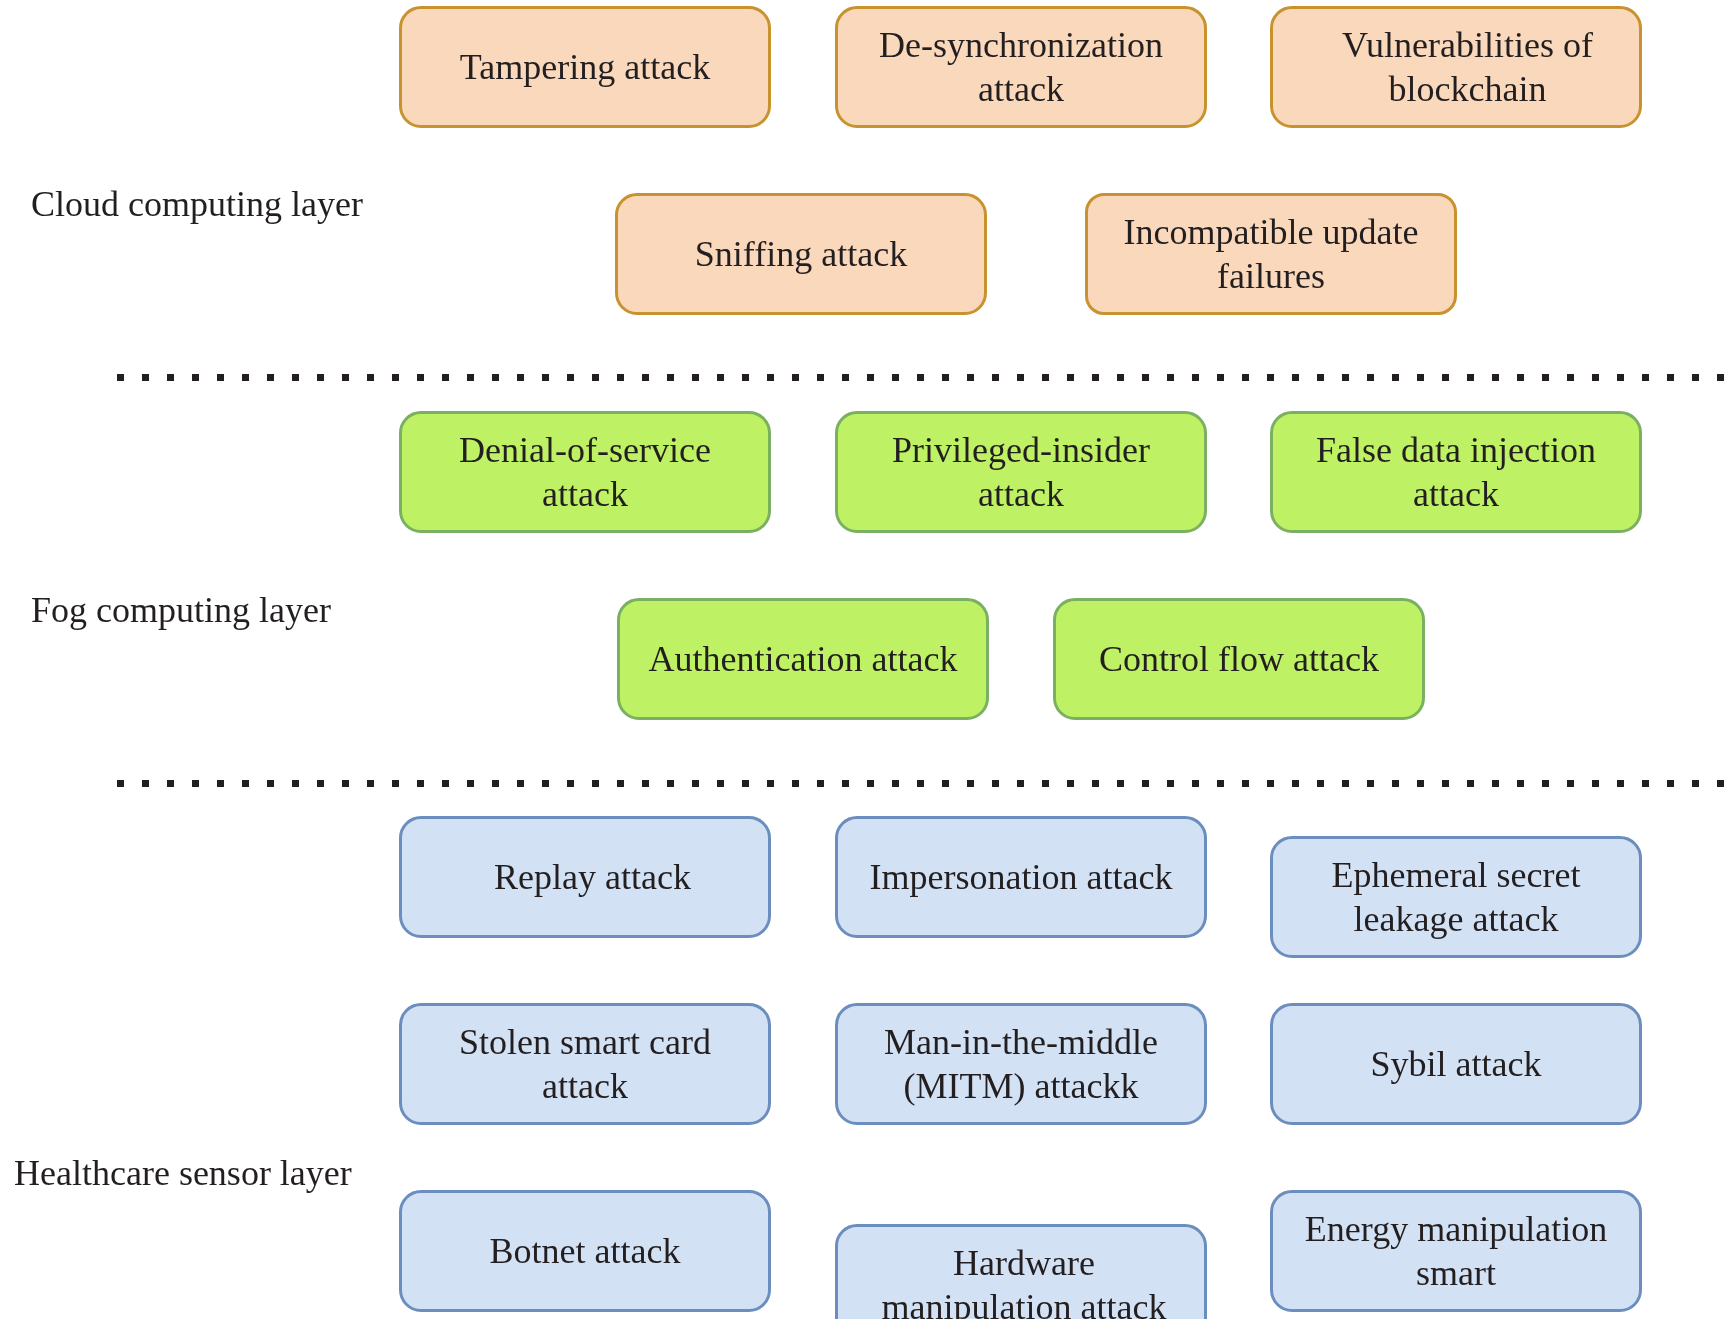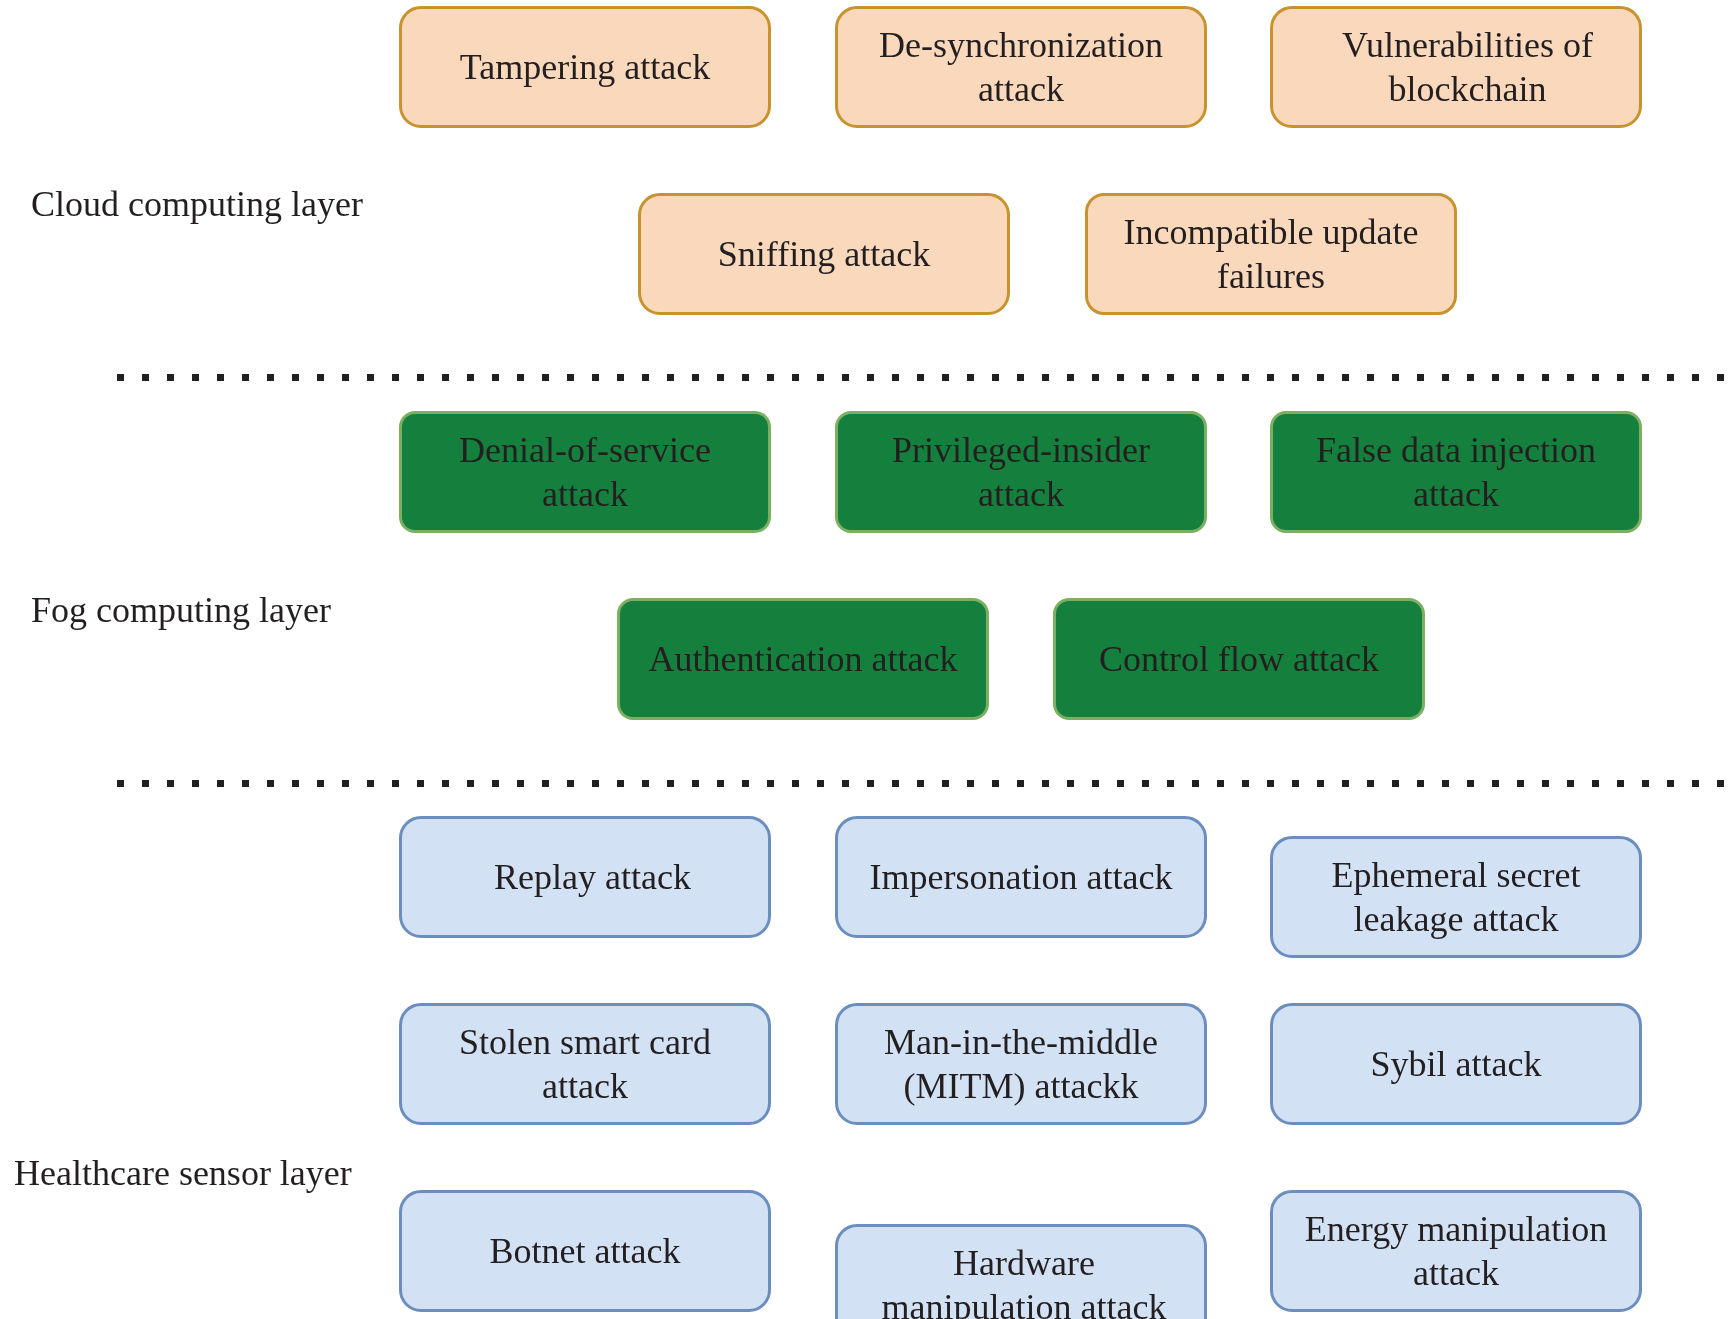--- a/index.html
+++ b/index.html
@@ -5,21 +5,21 @@
   html, body { margin: 0; padding: 0; background: #ffffff; }
   body { width: 1732px; height: 1319px; position: relative; overflow: hidden;
          font-family: "Liberation Serif", "DejaVu Serif", serif; color: #231f20; }
   .layer-label { position: absolute; font-size: 36px; white-space: nowrap; line-height: 1; }
   .box { position: absolute; width: 372px; height: 122px; box-sizing: border-box;
          border-radius: 22px; border: 3px solid; display: flex; align-items: center;
          justify-content: center; text-align: center; font-size: 36px; line-height: 44px;
          padding: 0 14px; }
   .box span { display: block; }
   .cloud { background: #fad8bc; border-color: #c8922e; }
-  .fog { background: #15803d; border-color: #7bb063; border-radius: 16px; }
+  .fog { background: #bef264; border-color: #7bb063; }
   .sensor { background: #d3e1f4; border-color: #6c8ebf; }
   .divider { position: absolute; left: 117px; width: 1615px; height: 7px;
              background-image: linear-gradient(to right, #231f20 0 7px, transparent 7px 100%);
              background-size: 25px 7px; background-repeat: repeat-x; }
 </style>
 </head>
 <body>
 
 <div class="layer-label" style="left:31px; top:186px;">Cloud computing layer</div>
 <div class="layer-label" style="left:31px; top:592px;">Fog computing layer</div>
@@ -27,21 +27,21 @@
 
 <div class="box cloud" style="left:399px; top:6px;">
   <span>Tampering attack</span>
   </div>
 <div class="box cloud" style="left:835px; top:6px;">
   <span style="width:330px;">De-synchronization attack</span>
   </div>
 <div class="box cloud" style="left:1270px; top:6px;padding-left:37px;">
   <span style="width:290px;">Vulnerabilities of blockchain</span>
   </div>
-<div class="box cloud" style="left:638px; top:193px;">
+<div class="box cloud" style="left:615px; top:193px;">
   <span>Sniffing attack</span>
   </div>
 <div class="box cloud" style="left:1085px; top:193px;border-radius:19px;">
   <span style="width:330px;">Incompatible update failures</span>
   </div>
 
 <div class="divider" style="top:374px;"></div>
 
 <div class="box fog" style="left:399px; top:411px;">
   <span style="width:290px;">Denial-of-service attack</span>
@@ -81,14 +81,14 @@
   <span>Sybil attack</span>
   </div>
 
 <div class="box sensor" style="left:399px; top:1190px;">
   <span>Botnet attack</span>
   </div>
 <div class="box sensor" style="left:835px; top:1224px;padding-left:20px;">
   <span style="width:320px;">Hardware manipulation attack</span>
   </div>
 <div class="box sensor" style="left:1270px; top:1190px;">
-  <span style="width:330px;">Energy manipulation attack</span>
+  <span style="width:330px;">Energy manipulation smart</span>
   </div>
 
 </body></html>

